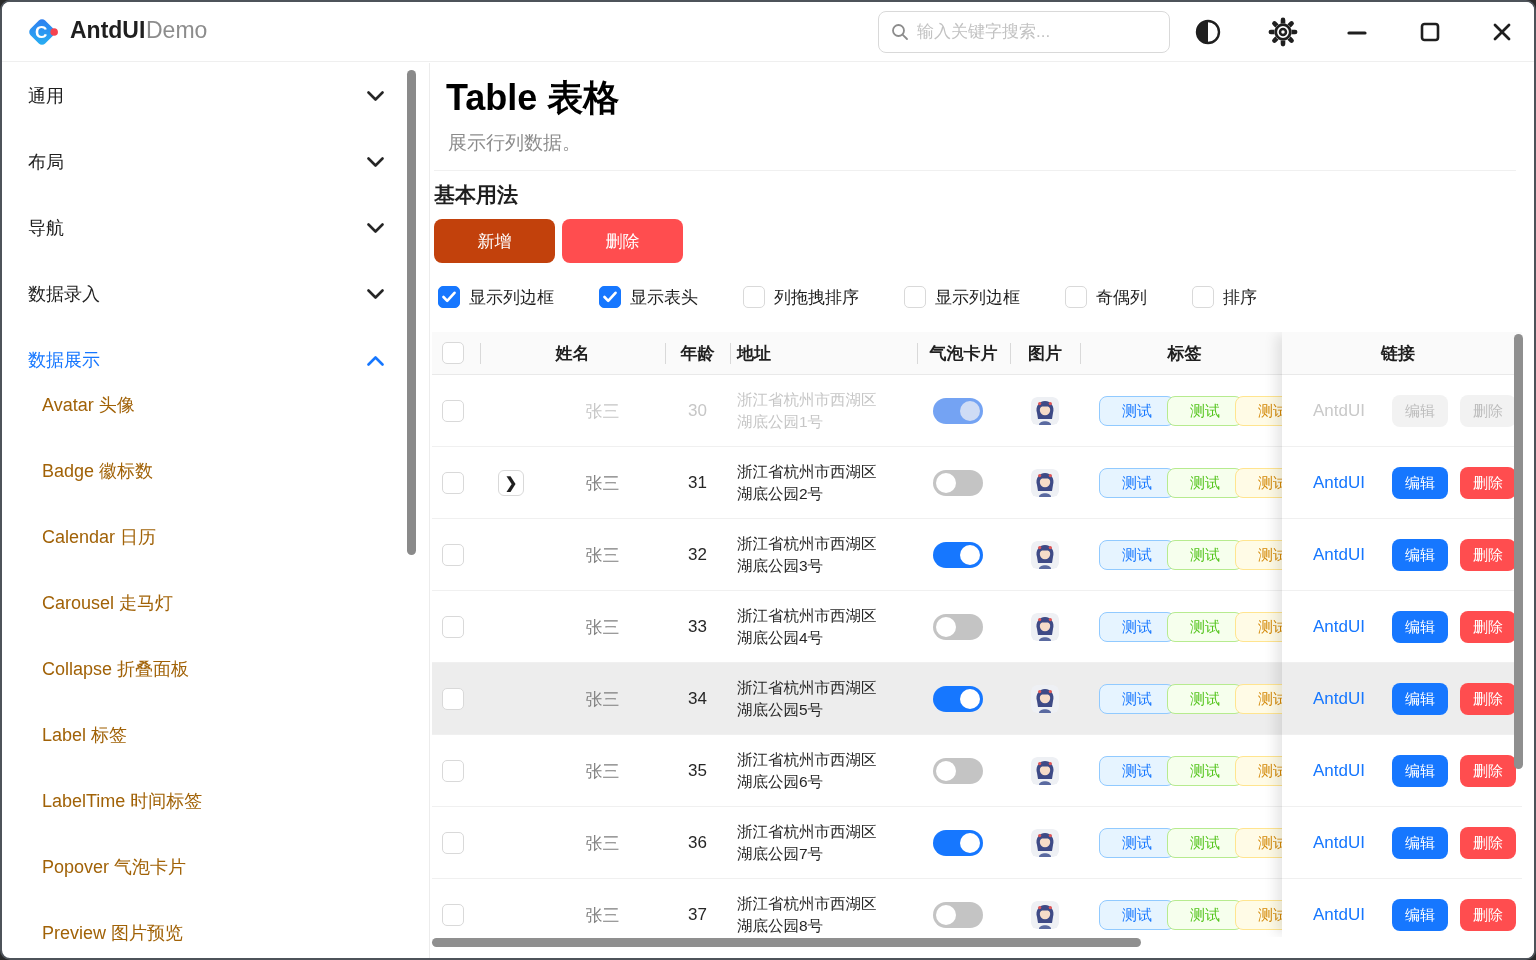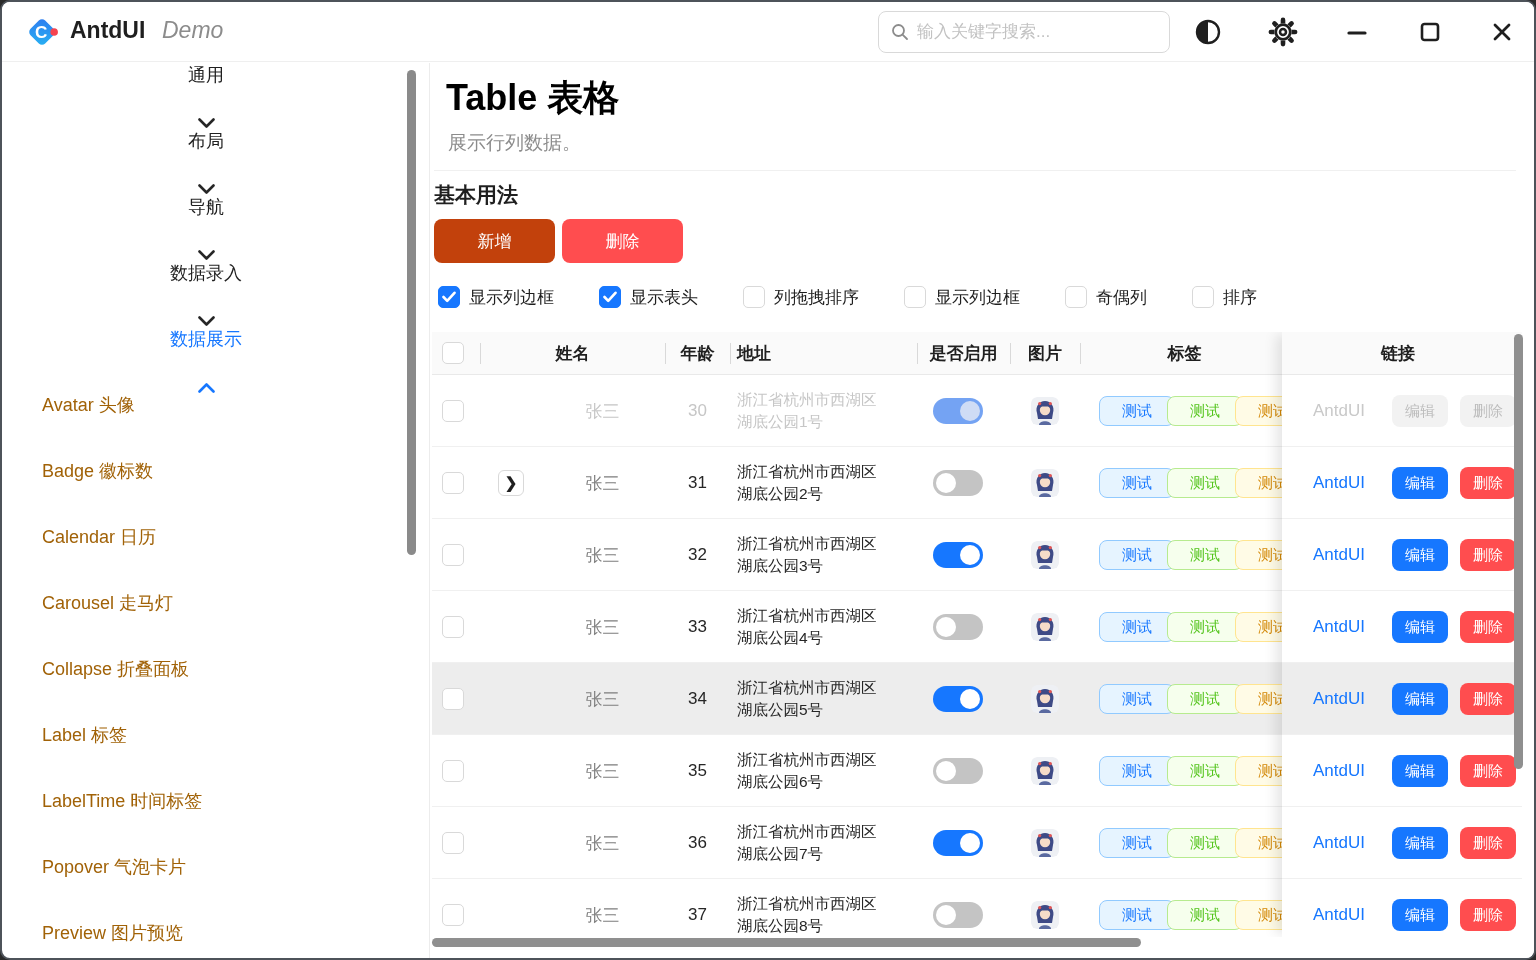--- a/index.html
+++ b/index.html
@@ -4,29 +4,29 @@
 <style>
   * { margin:0; padding:0; box-sizing:border-box; font-family:"Liberation Sans", sans-serif; }
   html,body { width:1536px; height:960px; background:#2a2a2a; overflow:hidden; }
   .window { position:absolute; left:0; top:0; width:1536px; height:960px; background:#fff;
             border:2px solid #4e535a; border-radius:10px; overflow:hidden; }
 
   
   .titlebar { position:absolute; left:0; top:0; right:0; height:60px; background:#fff; border-bottom:1px solid #efefef; }
   .logo { position:absolute; left:22px; top:12px; width:36px; height:36px; }
   .brand { position:absolute; left:68px; top:15px; font-size:23px; font-weight:700; color:#1f1f1f; }
-  .brand-sub { position:absolute; left:160px; top:15px; font-size:23px; font-weight:400; color:#8c8c8c;font-style:italic; }
+  .brand-sub { position:absolute; left:144px; top:15px; font-size:23px; font-weight:400; color:#8c8c8c; }
   .searchbox { position:absolute; left:876px; top:9px; width:292px; height:42px; border:1px solid #d9d9d9; border-radius:8px; background:#fff; display:flex; align-items:center; padding-left:12px; gap:8px; }
   .searchbox input { border:none; outline:none; font-size:17px; color:#333; width:230px; background:transparent; }
   .searchbox input::placeholder { color:#c2c2c2; }
   .tb-btn { position:absolute; top:10px; width:40px; height:40px; display:flex; align-items:center; justify-content:center; cursor:pointer; }
 
   
   .sidebar { position:absolute; left:0; top:61px; width:404px; bottom:0; overflow:hidden; }
-  .side-item { height:66px; display:flex; align-items:center; padding:0 22px 0 26px; font-size:18px; color:#1f1f1f; cursor:pointer;flex-direction:column; }
+  .side-item { height:66px; display:flex; align-items:center; padding:0 22px 0 26px; font-size:18px; color:#1f1f1f; cursor:pointer; }
   .side-item .lbl { flex:1; }
   .side-item.active { color:#1677ff; }
   .side-item .chev { color:#262626; display:flex; }
   .side-item.active .chev { color:#1677ff; }
   .chev svg { transition:none; }
   .chev.up svg { transform:rotate(180deg); }
   .side-sub { height:66px; display:flex; padding-left:40px; font-size:18px; color:#a16207; cursor:pointer; }
   .side-scroll { position:absolute; left:405px; top:64px; width:10px; bottom:4px; }
   .side-scroll .thumb { position:absolute; left:0; top:4px; width:9px; height:485px; background:#8a8a8a; border-radius:5px; }
   .side-divider { position:absolute; left:427px; top:61px; width:1px; bottom:0; background:#ececec; }
@@ -295,21 +295,21 @@
       </div>
 
     <div class="table">
       <div class="thead">
         <span class="hcb">
             <span class="cbx"></span>
           </span>
         <div class="th" style="left:48px;width:185px;">姓名</div>
         <div class="th" style="left:233px;width:65px;">年龄</div>
         <div class="th" style="left:298px;width:187px;justify-content:flex-start;padding-left:7px;">地址</div>
-        <div class="th" style="left:485px;width:93px;">是否启用</div>
+        <div class="th" style="left:485px;width:93px;">气泡卡片</div>
         <div class="th" style="left:578px;width:70px;">图片</div>
         <div class="th" style="left:648px;width:209px;">标签</div>
         <div class="sep" style="left:48px;"></div>
           <div class="sep" style="left:233px;"></div>
         <div class="sep" style="left:298px;"></div>
           <div class="sep" style="left:485px;"></div>
         <div class="sep" style="left:578px;"></div>
           <div class="sep" style="left:648px;"></div>
       </div>
       <div class="rows" id="rows">

